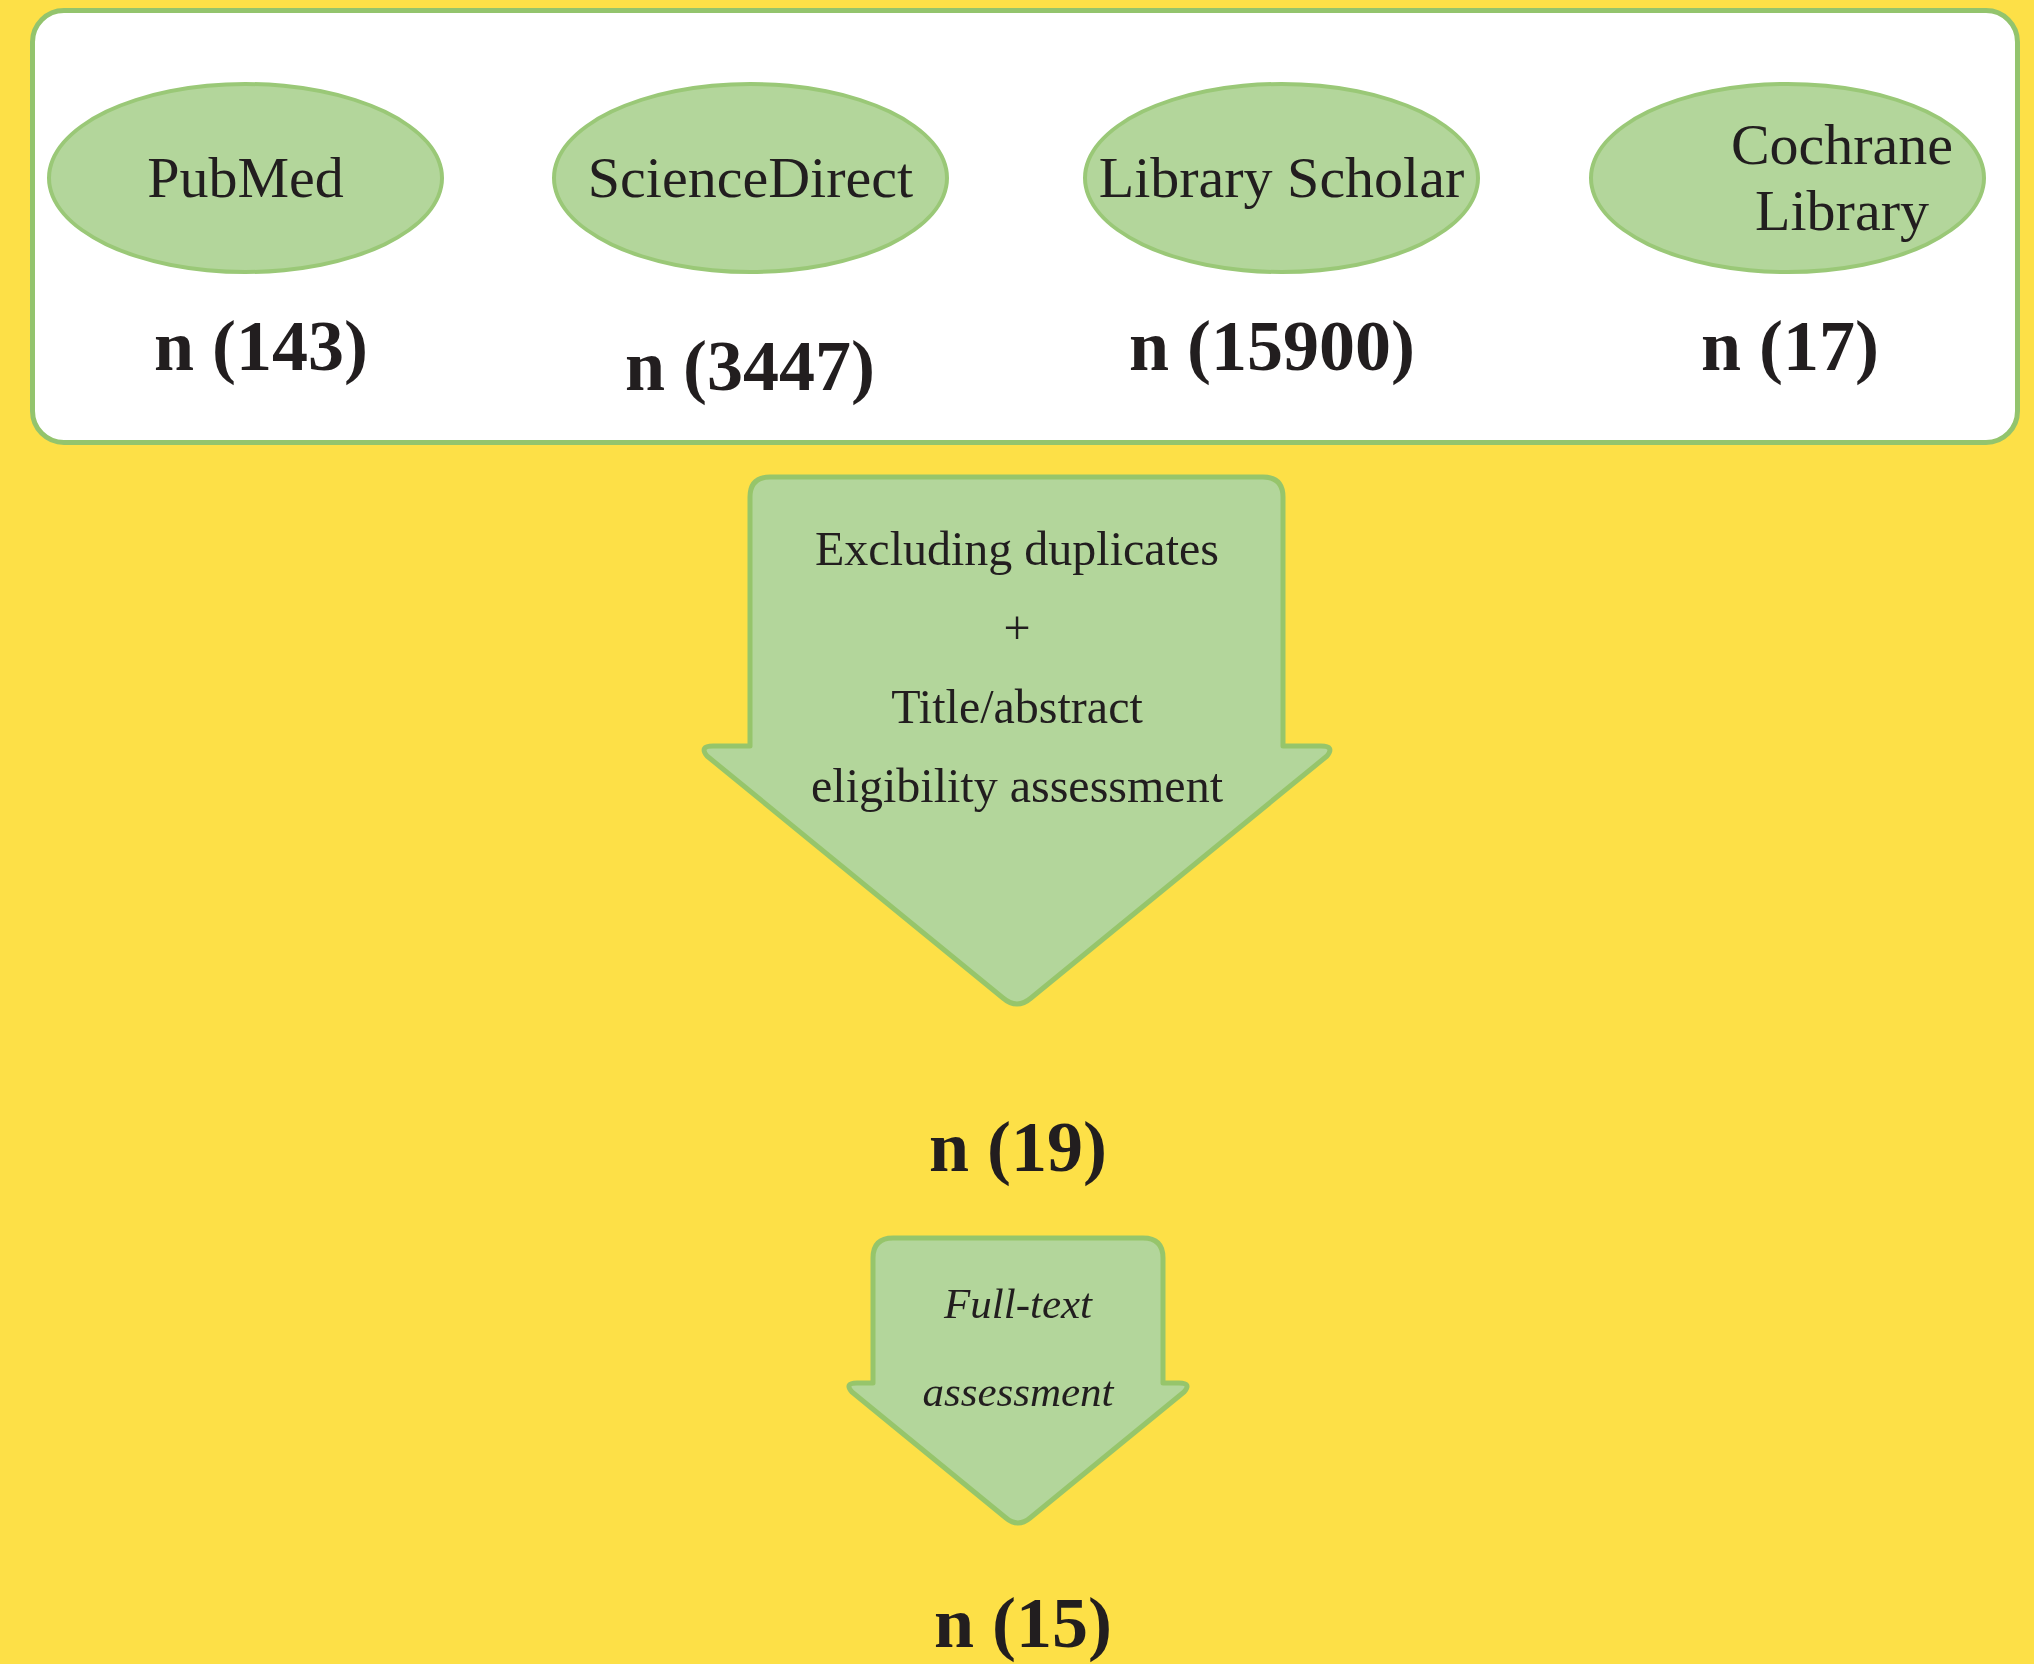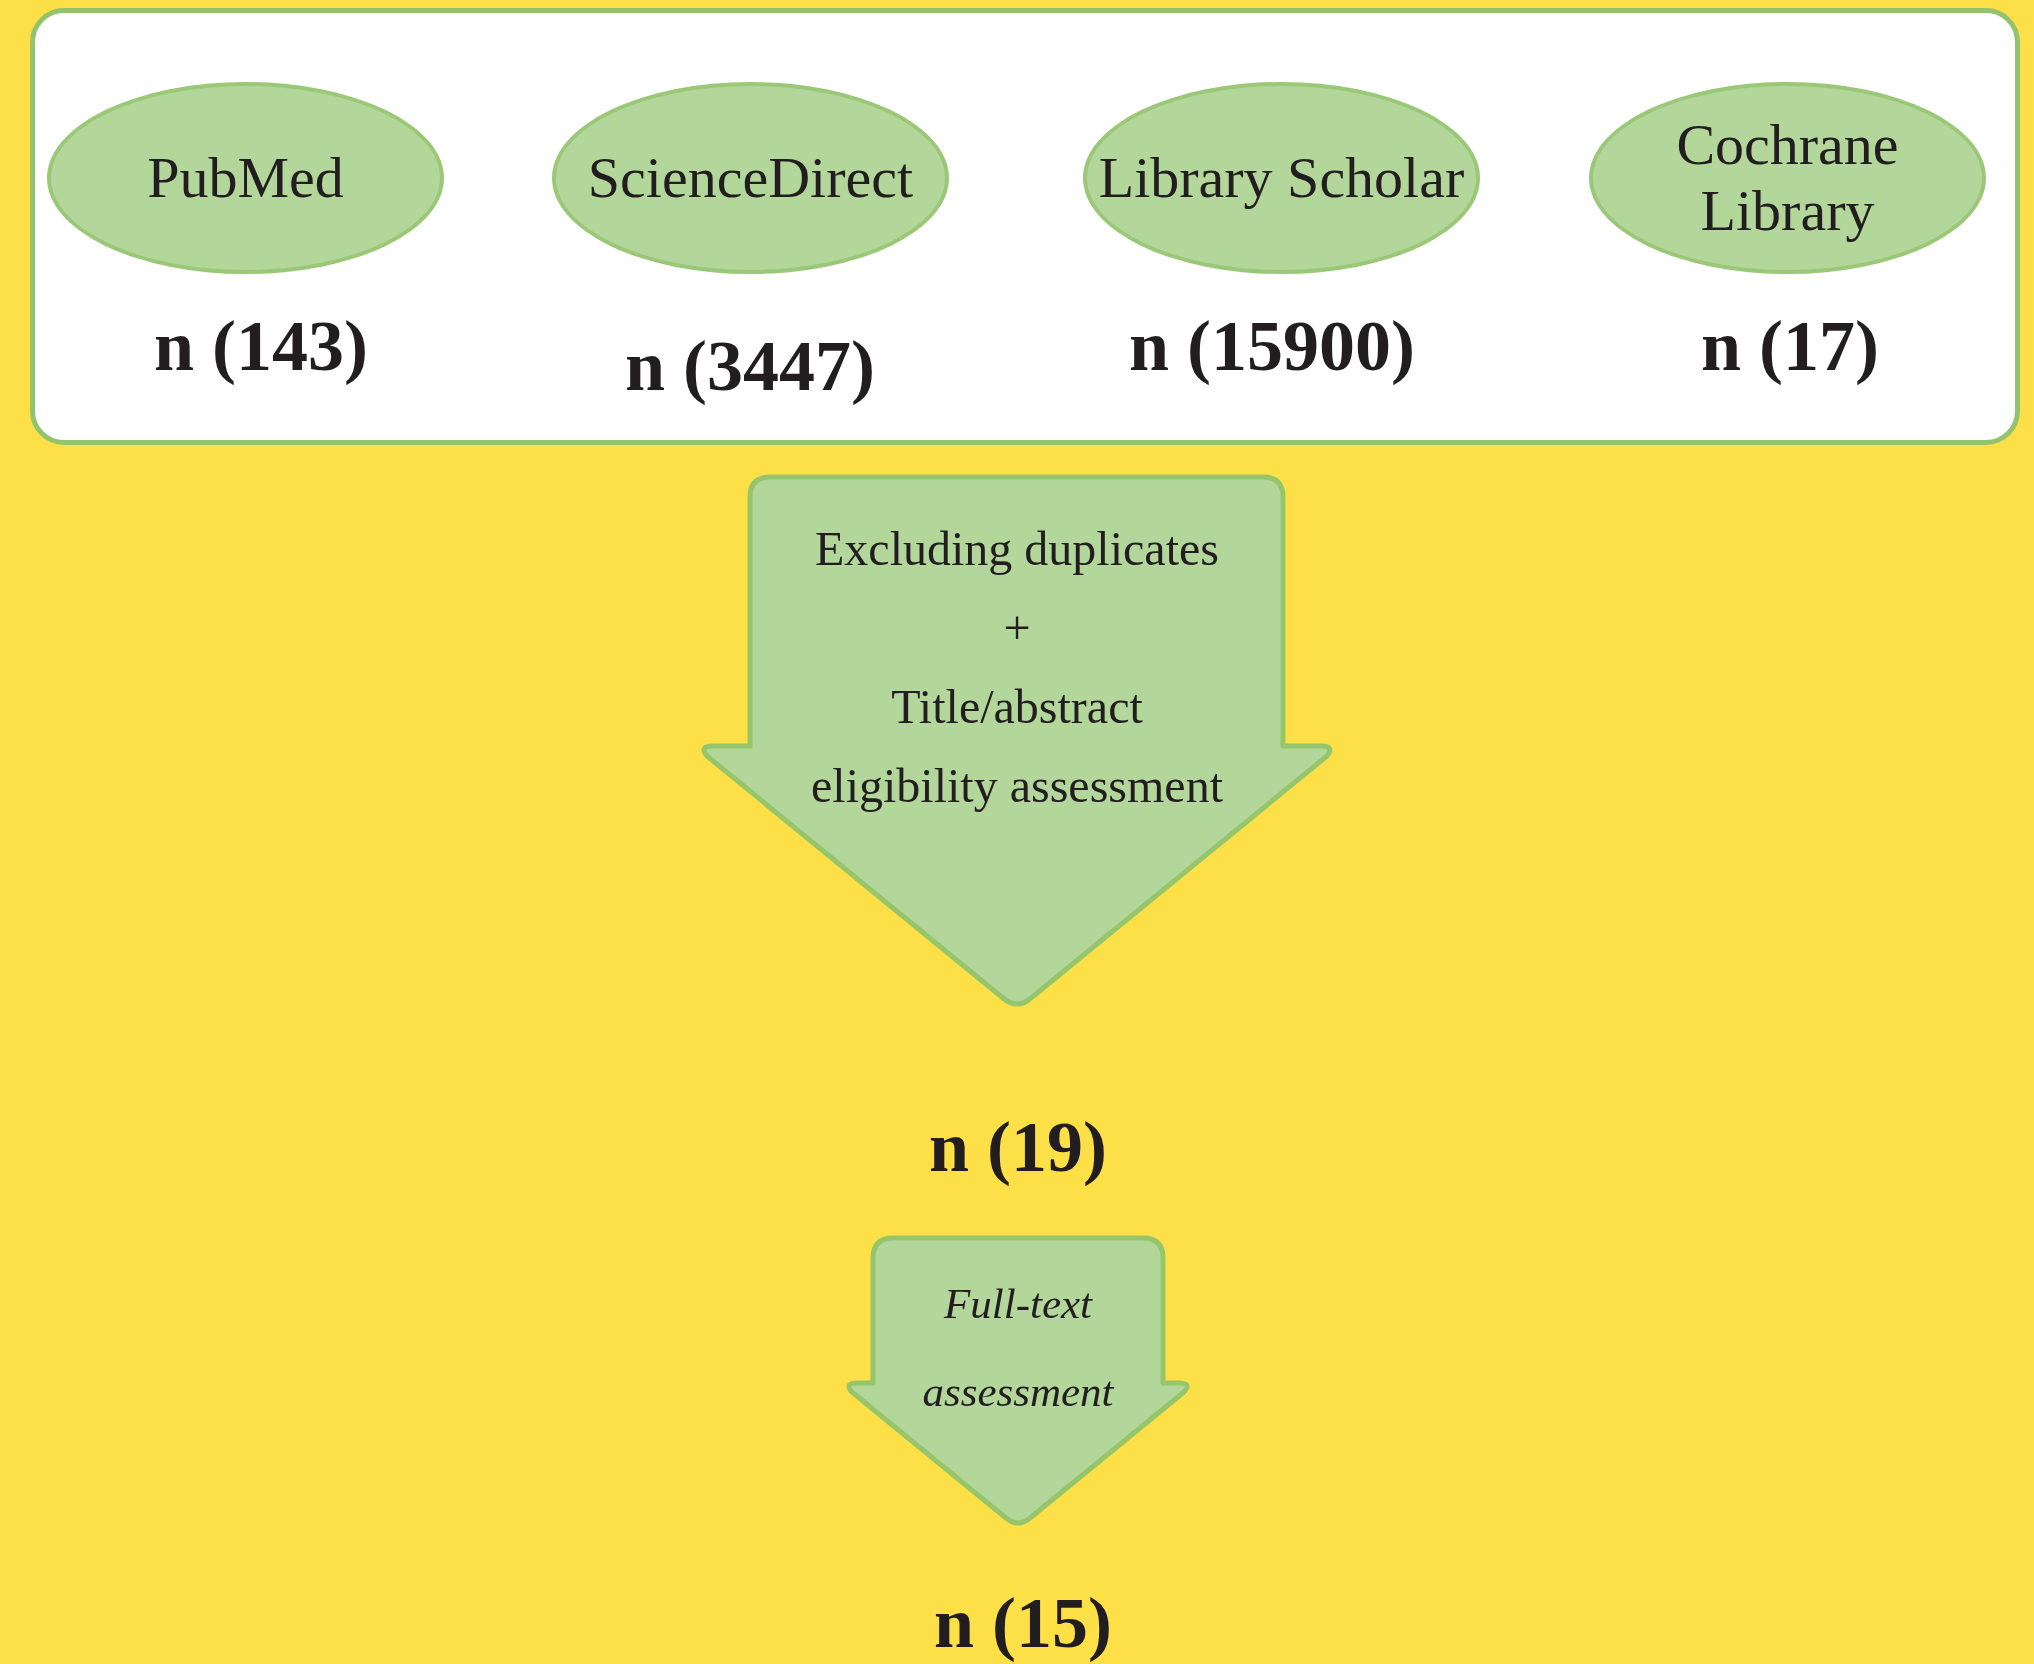--- a/index.html
+++ b/index.html
@@ -102,21 +102,21 @@
   </div>
 
   <div class="abs ellipse" style="left:552px;">
     <div class="lbl" style="width:360px;">ScienceDirect</div>
   </div>
 
   <div class="abs ellipse" style="left:1083px;">
     <div class="lbl" style="width:390px;">Library Scholar</div>
   </div>
 
-  <div class="abs ellipse" style="left:1589px;">
+  <div class="abs ellipse" style="left:1589px;justify-content:flex-end;">
     <div class="lbl" style="width:280px;">Cochrane Library</div>
   </div>
 
   <div class="abs count" style="left:36px;">n (143)</div>
   <div class="abs count" style="left:525px;margin-top:20px;">n (3447)</div>
   <div class="abs count" style="left:1047px;">n (15900)</div>
   <div class="abs count" style="left:1565px;">n (17)</div>
 
   <svg class="abs arrow-svg" style="left:695px; top:468px;" width="650" height="550" viewBox="0 0 650 550">
     <path d="M 75,9

